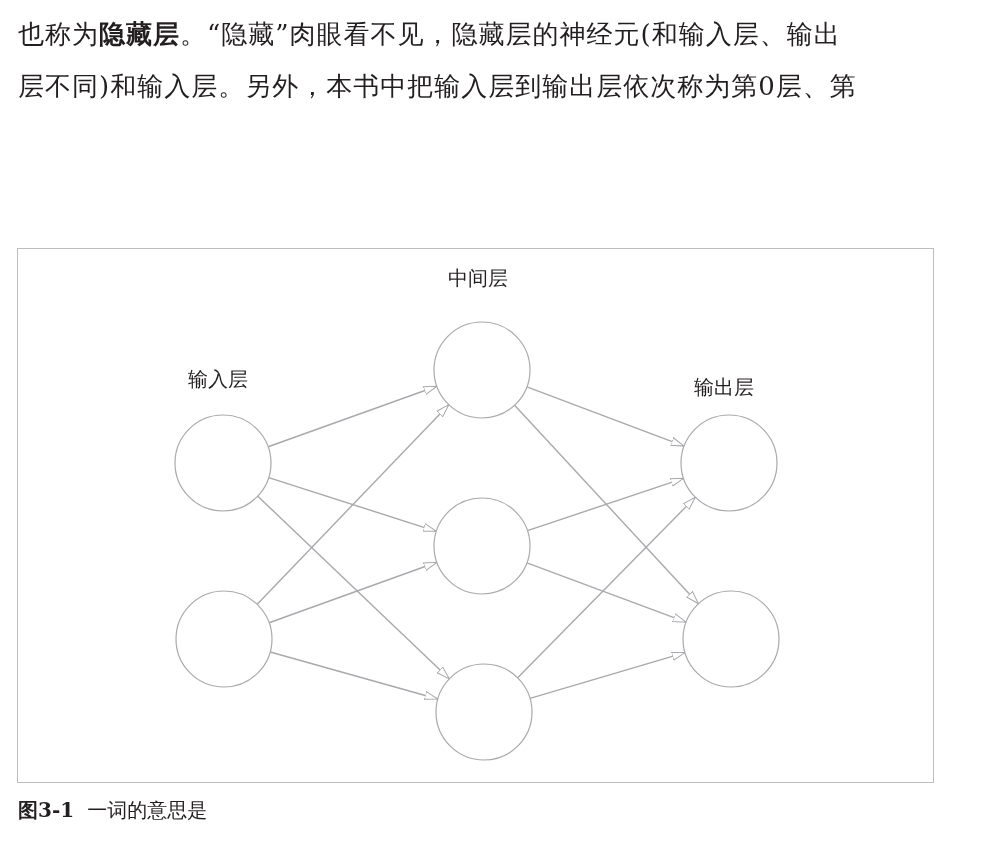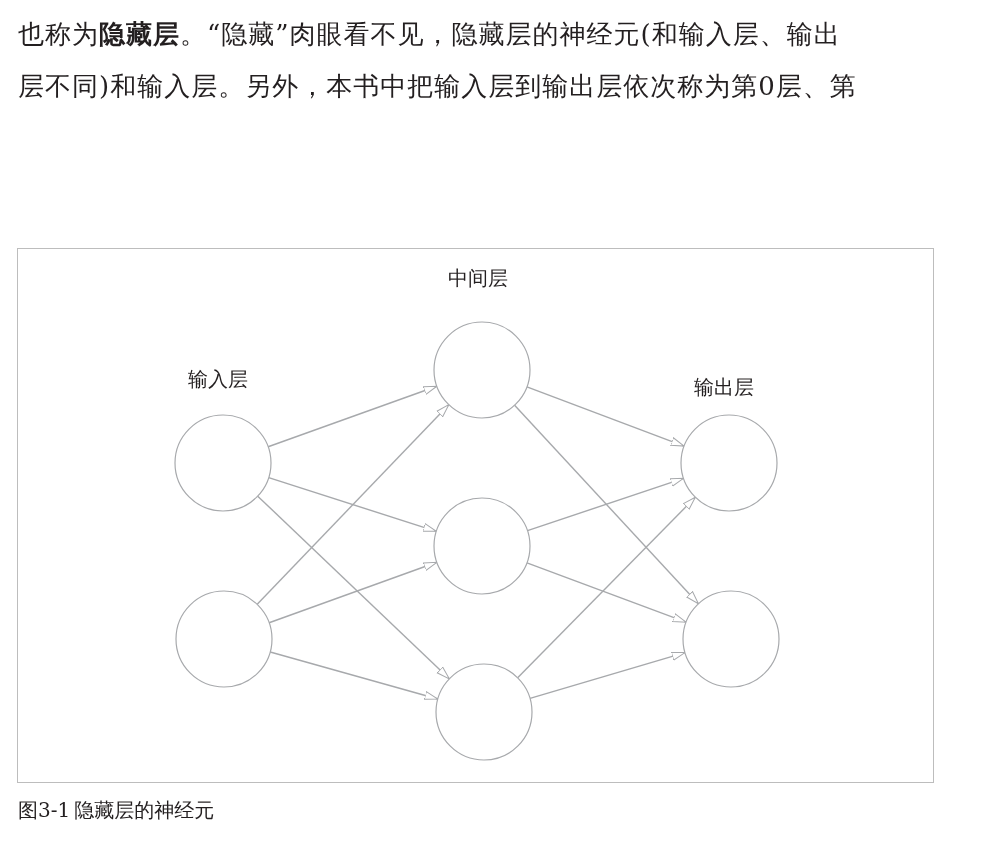--- a/index.html
+++ b/index.html
@@ -4,21 +4,21 @@
 <style>
   html, body { margin:0; padding:0; background:#ffffff; }
   body { width:995px; height:845px; position:relative; overflow:hidden; font-family:"DejaVu Serif", serif; color:#231f20; }
   .para { position:absolute; left:18px; top:8px; width:930px; font-size:26px; line-height:52px; letter-spacing:1px; }
   .para .line { display:block; white-space:nowrap; }
   .bold { font-weight:bold; font-family:"DejaVu Sans", sans-serif; }
   .figure { position:absolute; left:17px; top:248px; width:917px; height:535px; border:1px solid #bdbdbd; box-sizing:border-box; }
   .figure svg { position:absolute; left:0; top:0; }
   .layer-label { position:absolute; font-family:"DejaVu Sans", sans-serif; font-size:20px; color:#231f20; }
   .caption { position:absolute; left:18px; top:797px; font-size:20px; font-family:"DejaVu Sans", sans-serif; }
-  .caption .num { font-weight:normal; font-family:"DejaVu Serif", serif; margin-right:4px; }
+  .caption .num { font-weight:bold; font-family:"DejaVu Serif", serif; margin-right:13px; }
 </style>
 </head>
 <body>
 
 <div class="para">
   <span class="line"><span>也称为</span><span class="bold">隐藏层</span><span>。“隐藏”肉眼看不见，隐藏层的神经元(和输入层、输出</span></span>
   <span class="line">层不同)和输入层。另外，本书中把输入层到输出层依次称为第0层、第</span>
 </div>
 
 <div class="figure">
@@ -51,14 +51,14 @@
         <circle cx="711" cy="214" r="48" fill="#ffffff" stroke="#a7a9ac" stroke-width="1.2"></circle>
         <circle cx="713" cy="390" r="48" fill="#ffffff" stroke="#a7a9ac" stroke-width="1.2"></circle>
       </g>
   </svg>
   <div class="layer-label" style="left:170px; top:117px;">输入层</div>
   <div class="layer-label" style="left:430px; top:16px;">中间层</div>
   <div class="layer-label" style="left:676px; top:125px;">输出层</div>
 </div>
 
 <div class="caption">
-  <span class="num">图3-1</span><span>隐藏层的神经元</span>
+  <span class="num">图3-1</span><span>一词的意思是</span>
 </div>
 
 </body></html>

